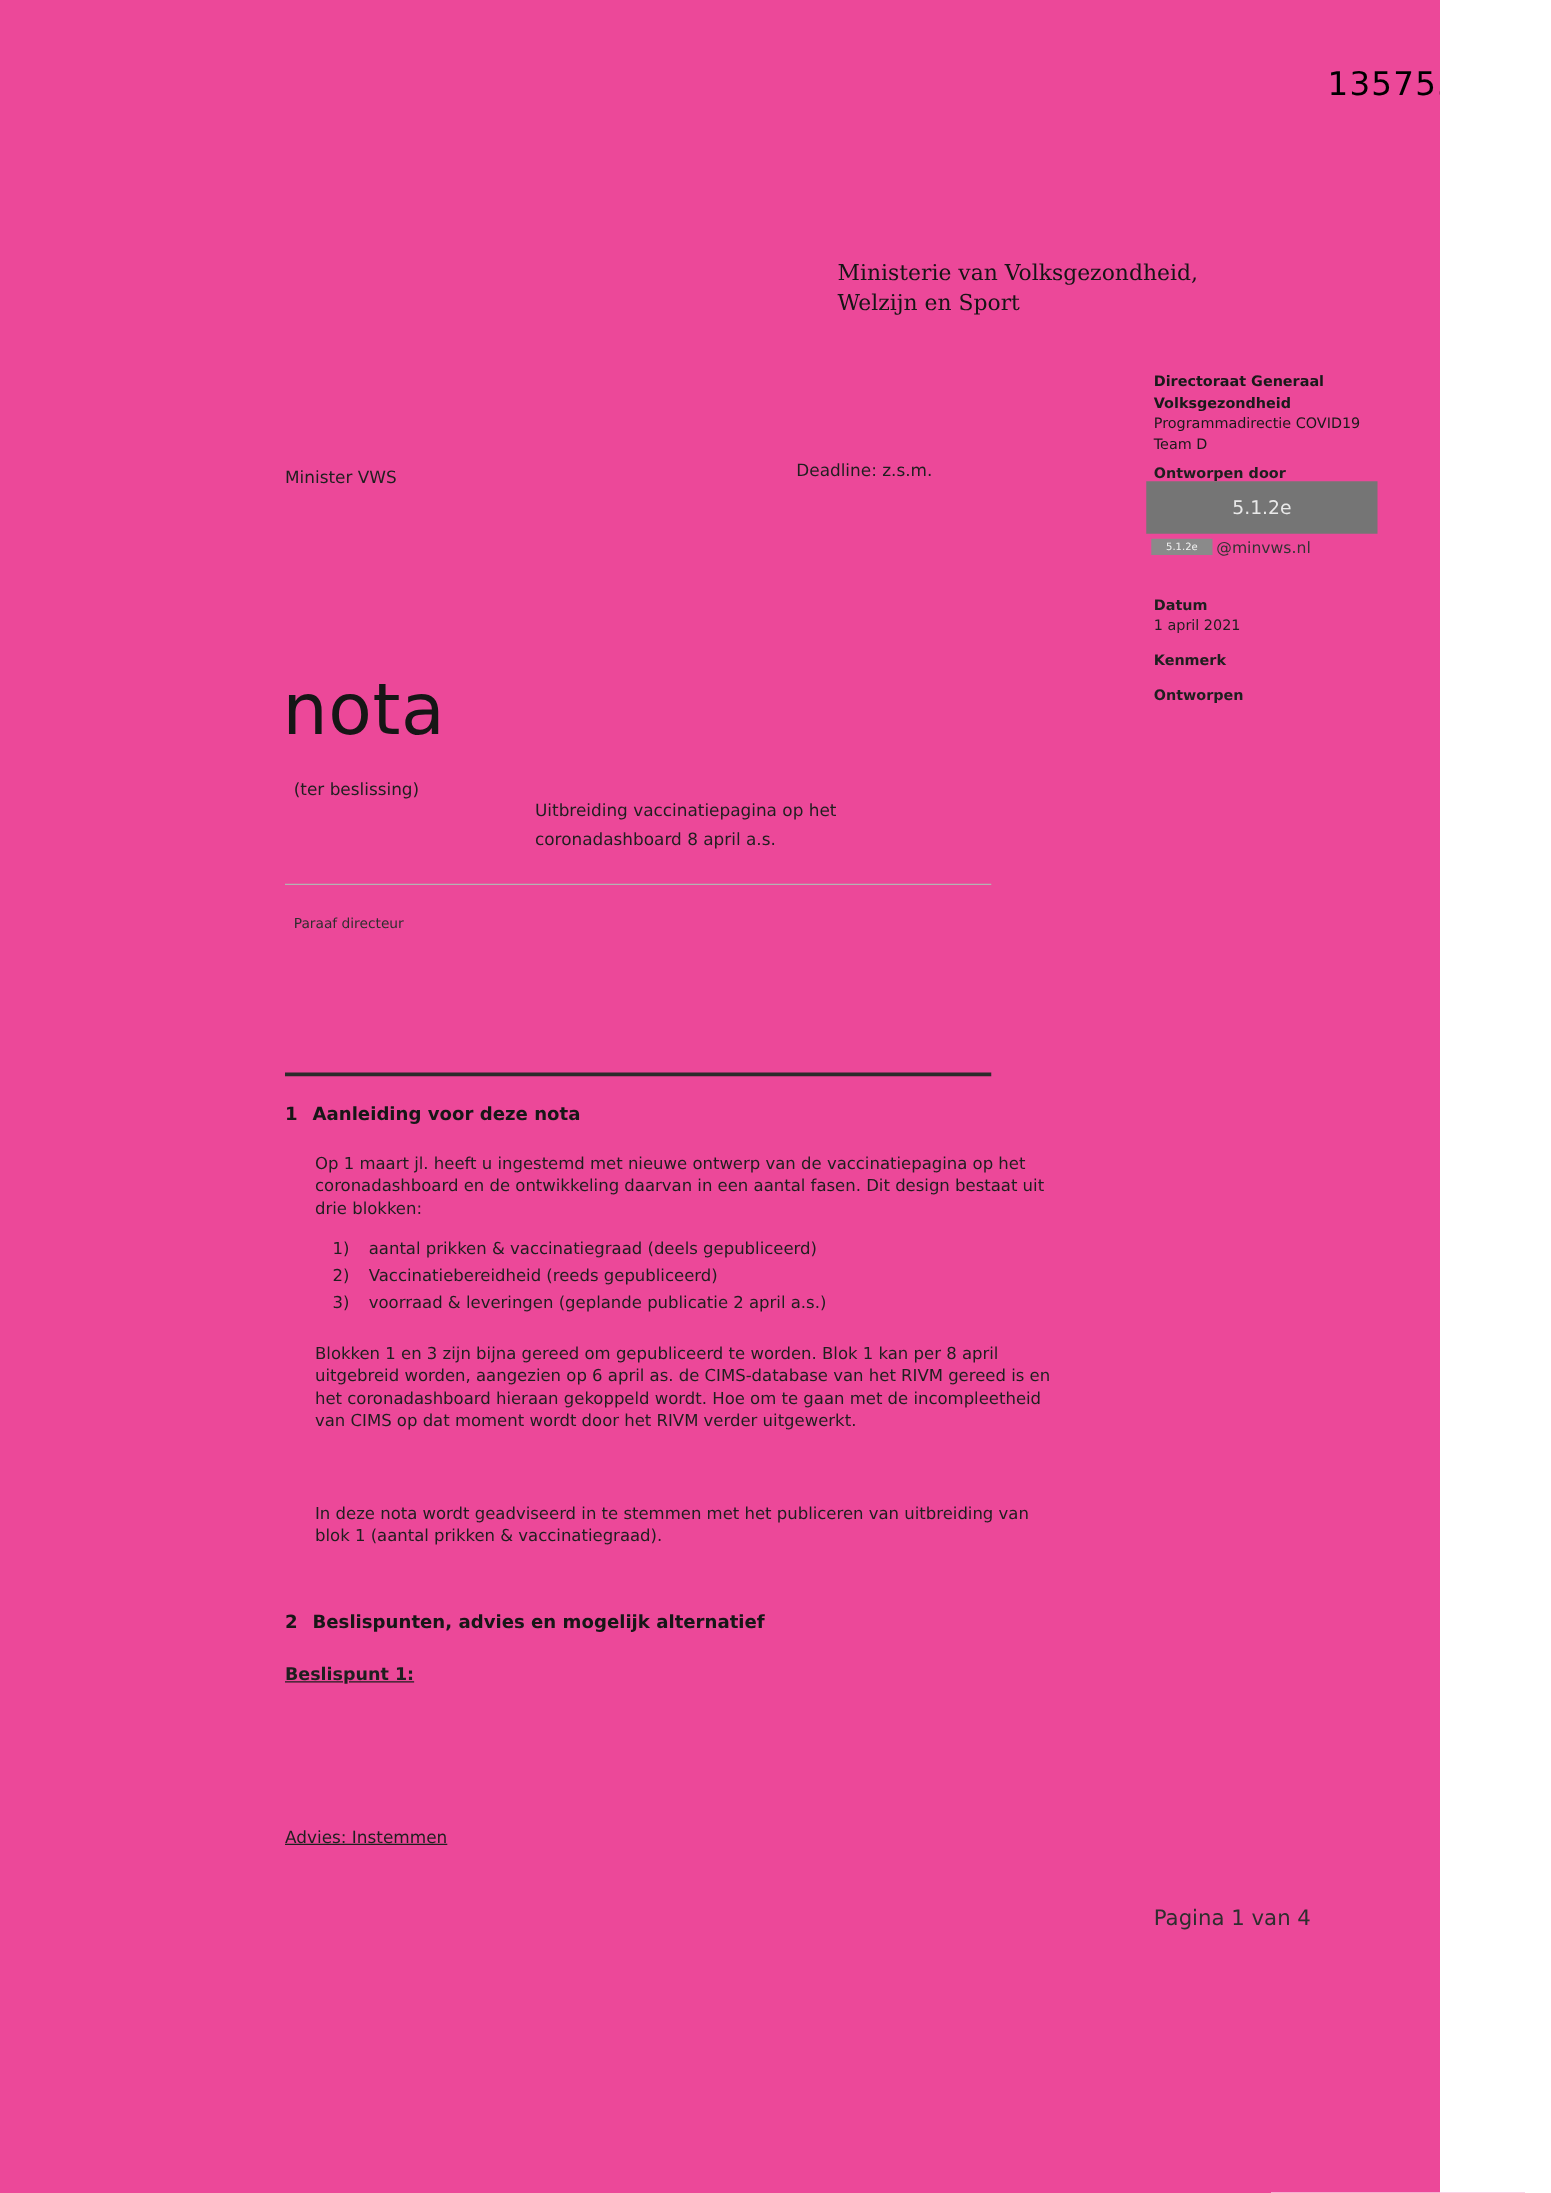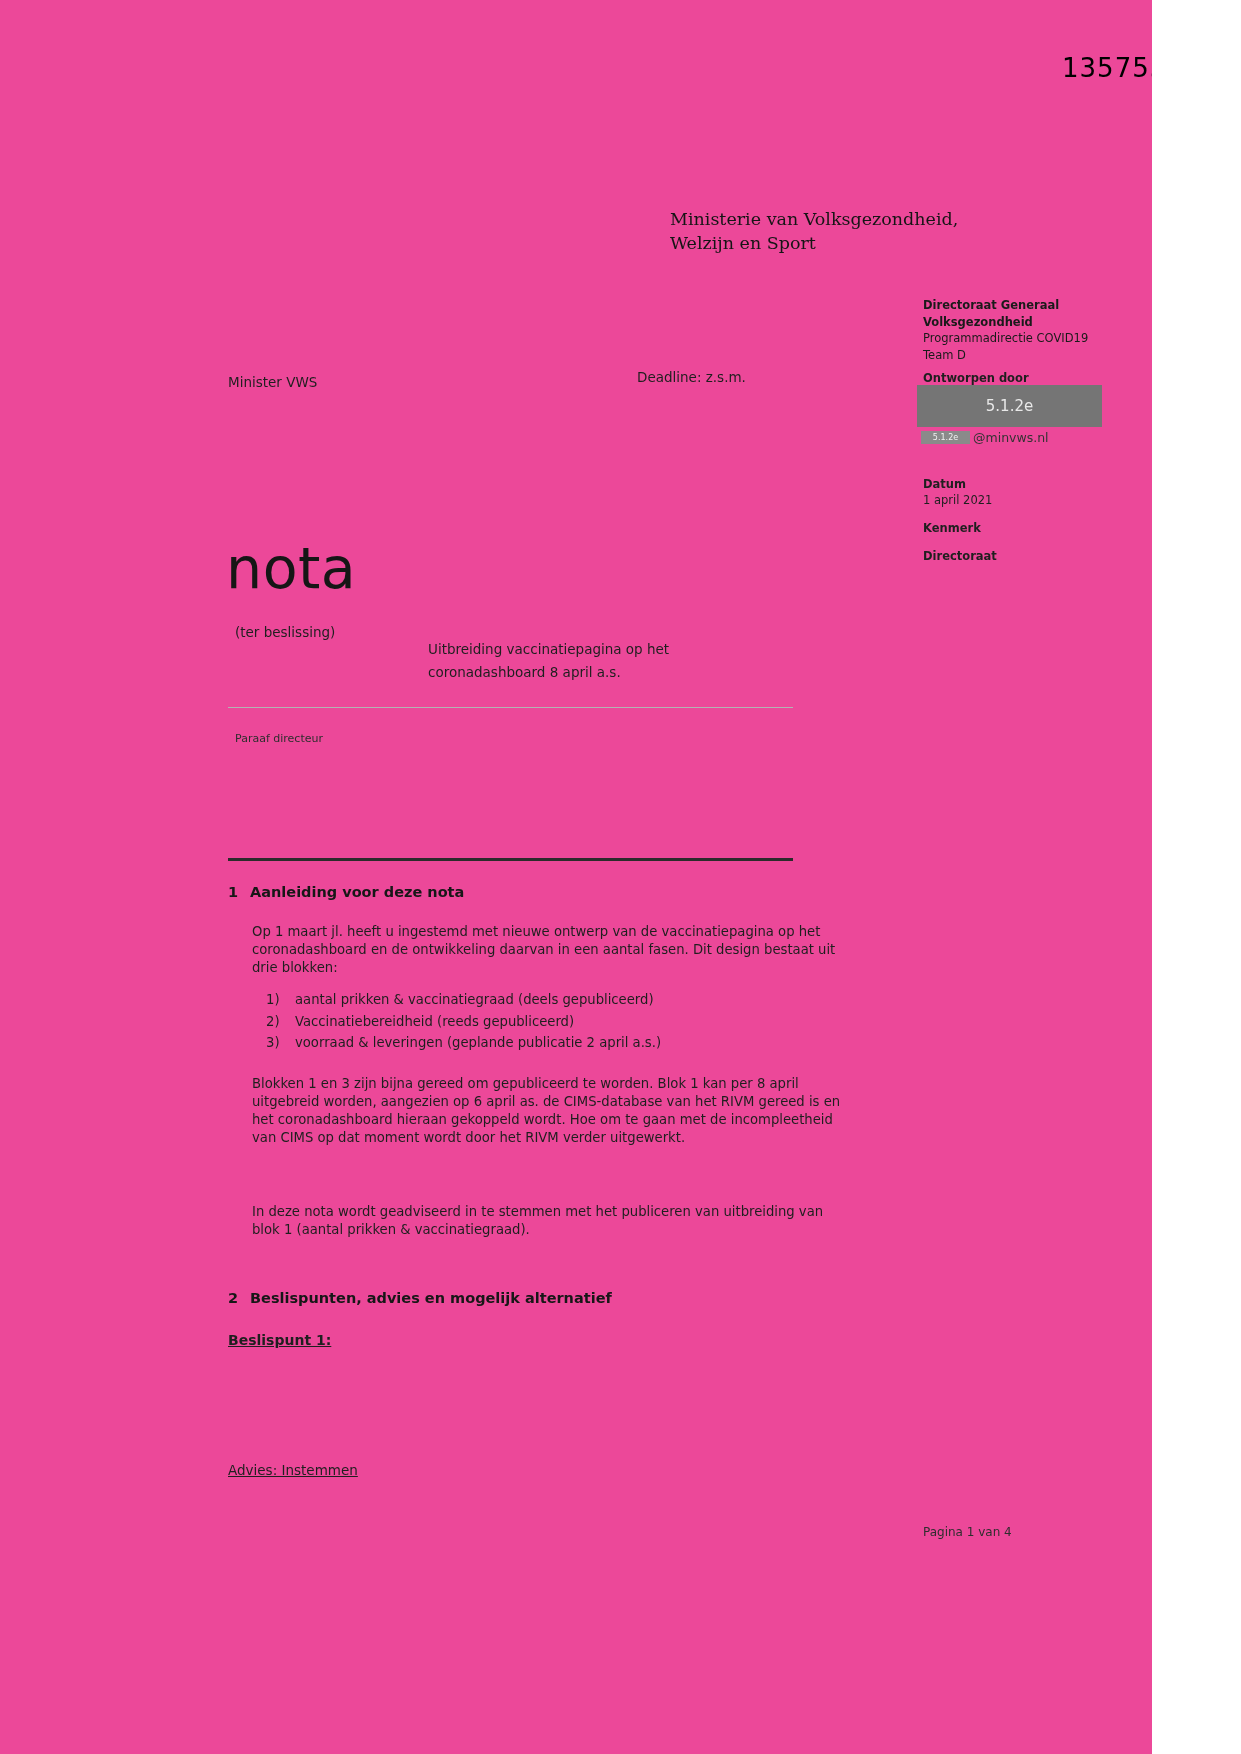--- a/index.html
+++ b/index.html
@@ -165,21 +165,21 @@
     line-height: 22px;
     color: #131313;
   }
   .advies {
     left: 228px; top: 1462px;
     font-size: 13.5px;
     text-decoration: underline;
   }
   .footer {
     left: 923px; top: 1525px;
-    font-size: 12px;
+    font-size: 17px;
     color: #2e2e2e;
   }
 </style>
 </head>
 <body>
 
 <div class="page">
 
   <div class="abs doc-id">1357553</div>
 
@@ -205,21 +205,21 @@
   </div>
 
   <div class="abs email-line">
     <span class="redaction-small">5.1.2e</span>
     <span>@minvws.nl</span>
   </div>
 
   <div class="abs datum-label">Datum</div>
   <div class="abs datum-value">1 april 2021</div>
   <div class="abs kenmerk-label">Kenmerk</div>
-  <div class="abs zaak-label">Directoraat</div>
+  <div class="abs zaak-label">Ontworpen</div>
 
   <div class="abs nota-title">nota</div>
   <div class="abs ter-beslissing">(ter beslissing)</div>
   <div class="abs subject">Uitbreiding vaccinatiepagina op het coronadashboard 8 april a.s.</div>
 
   <div class="abs rule-light"></div>
   <div class="abs paraaf">Paraaf directeur</div>
   <div class="abs rule-dark"></div>
 
   <div class="abs sec-heading h1">

